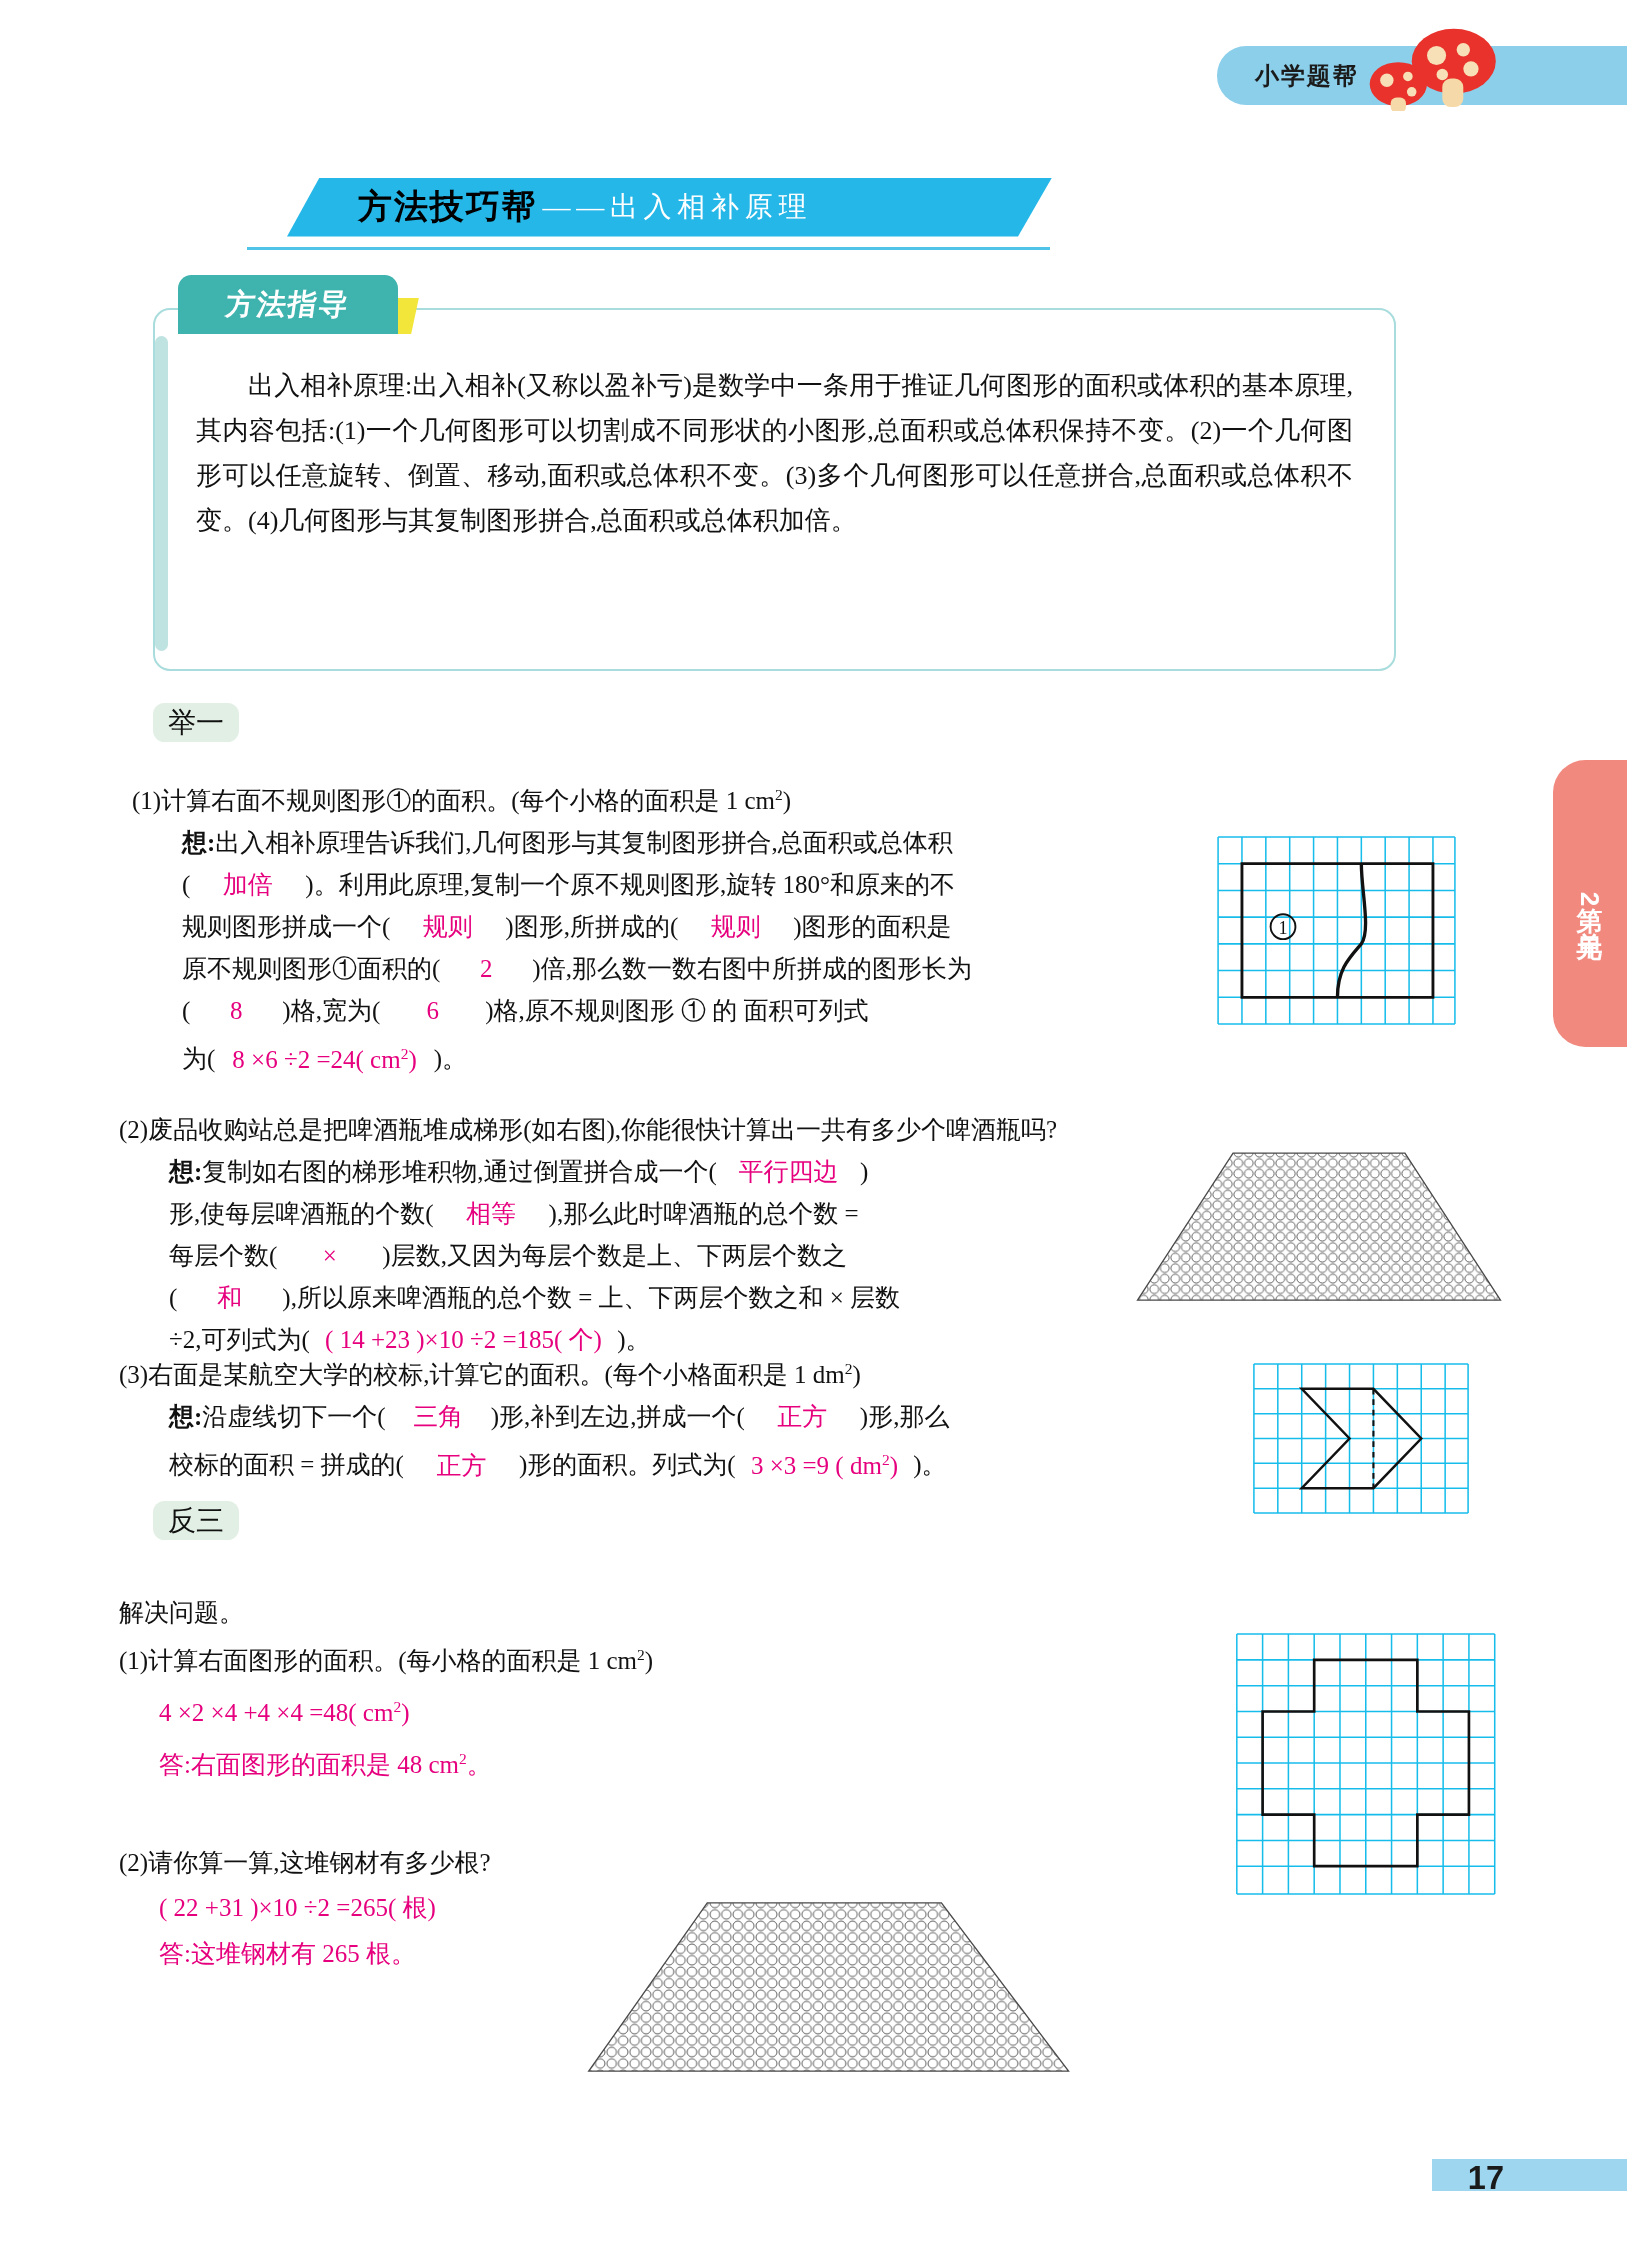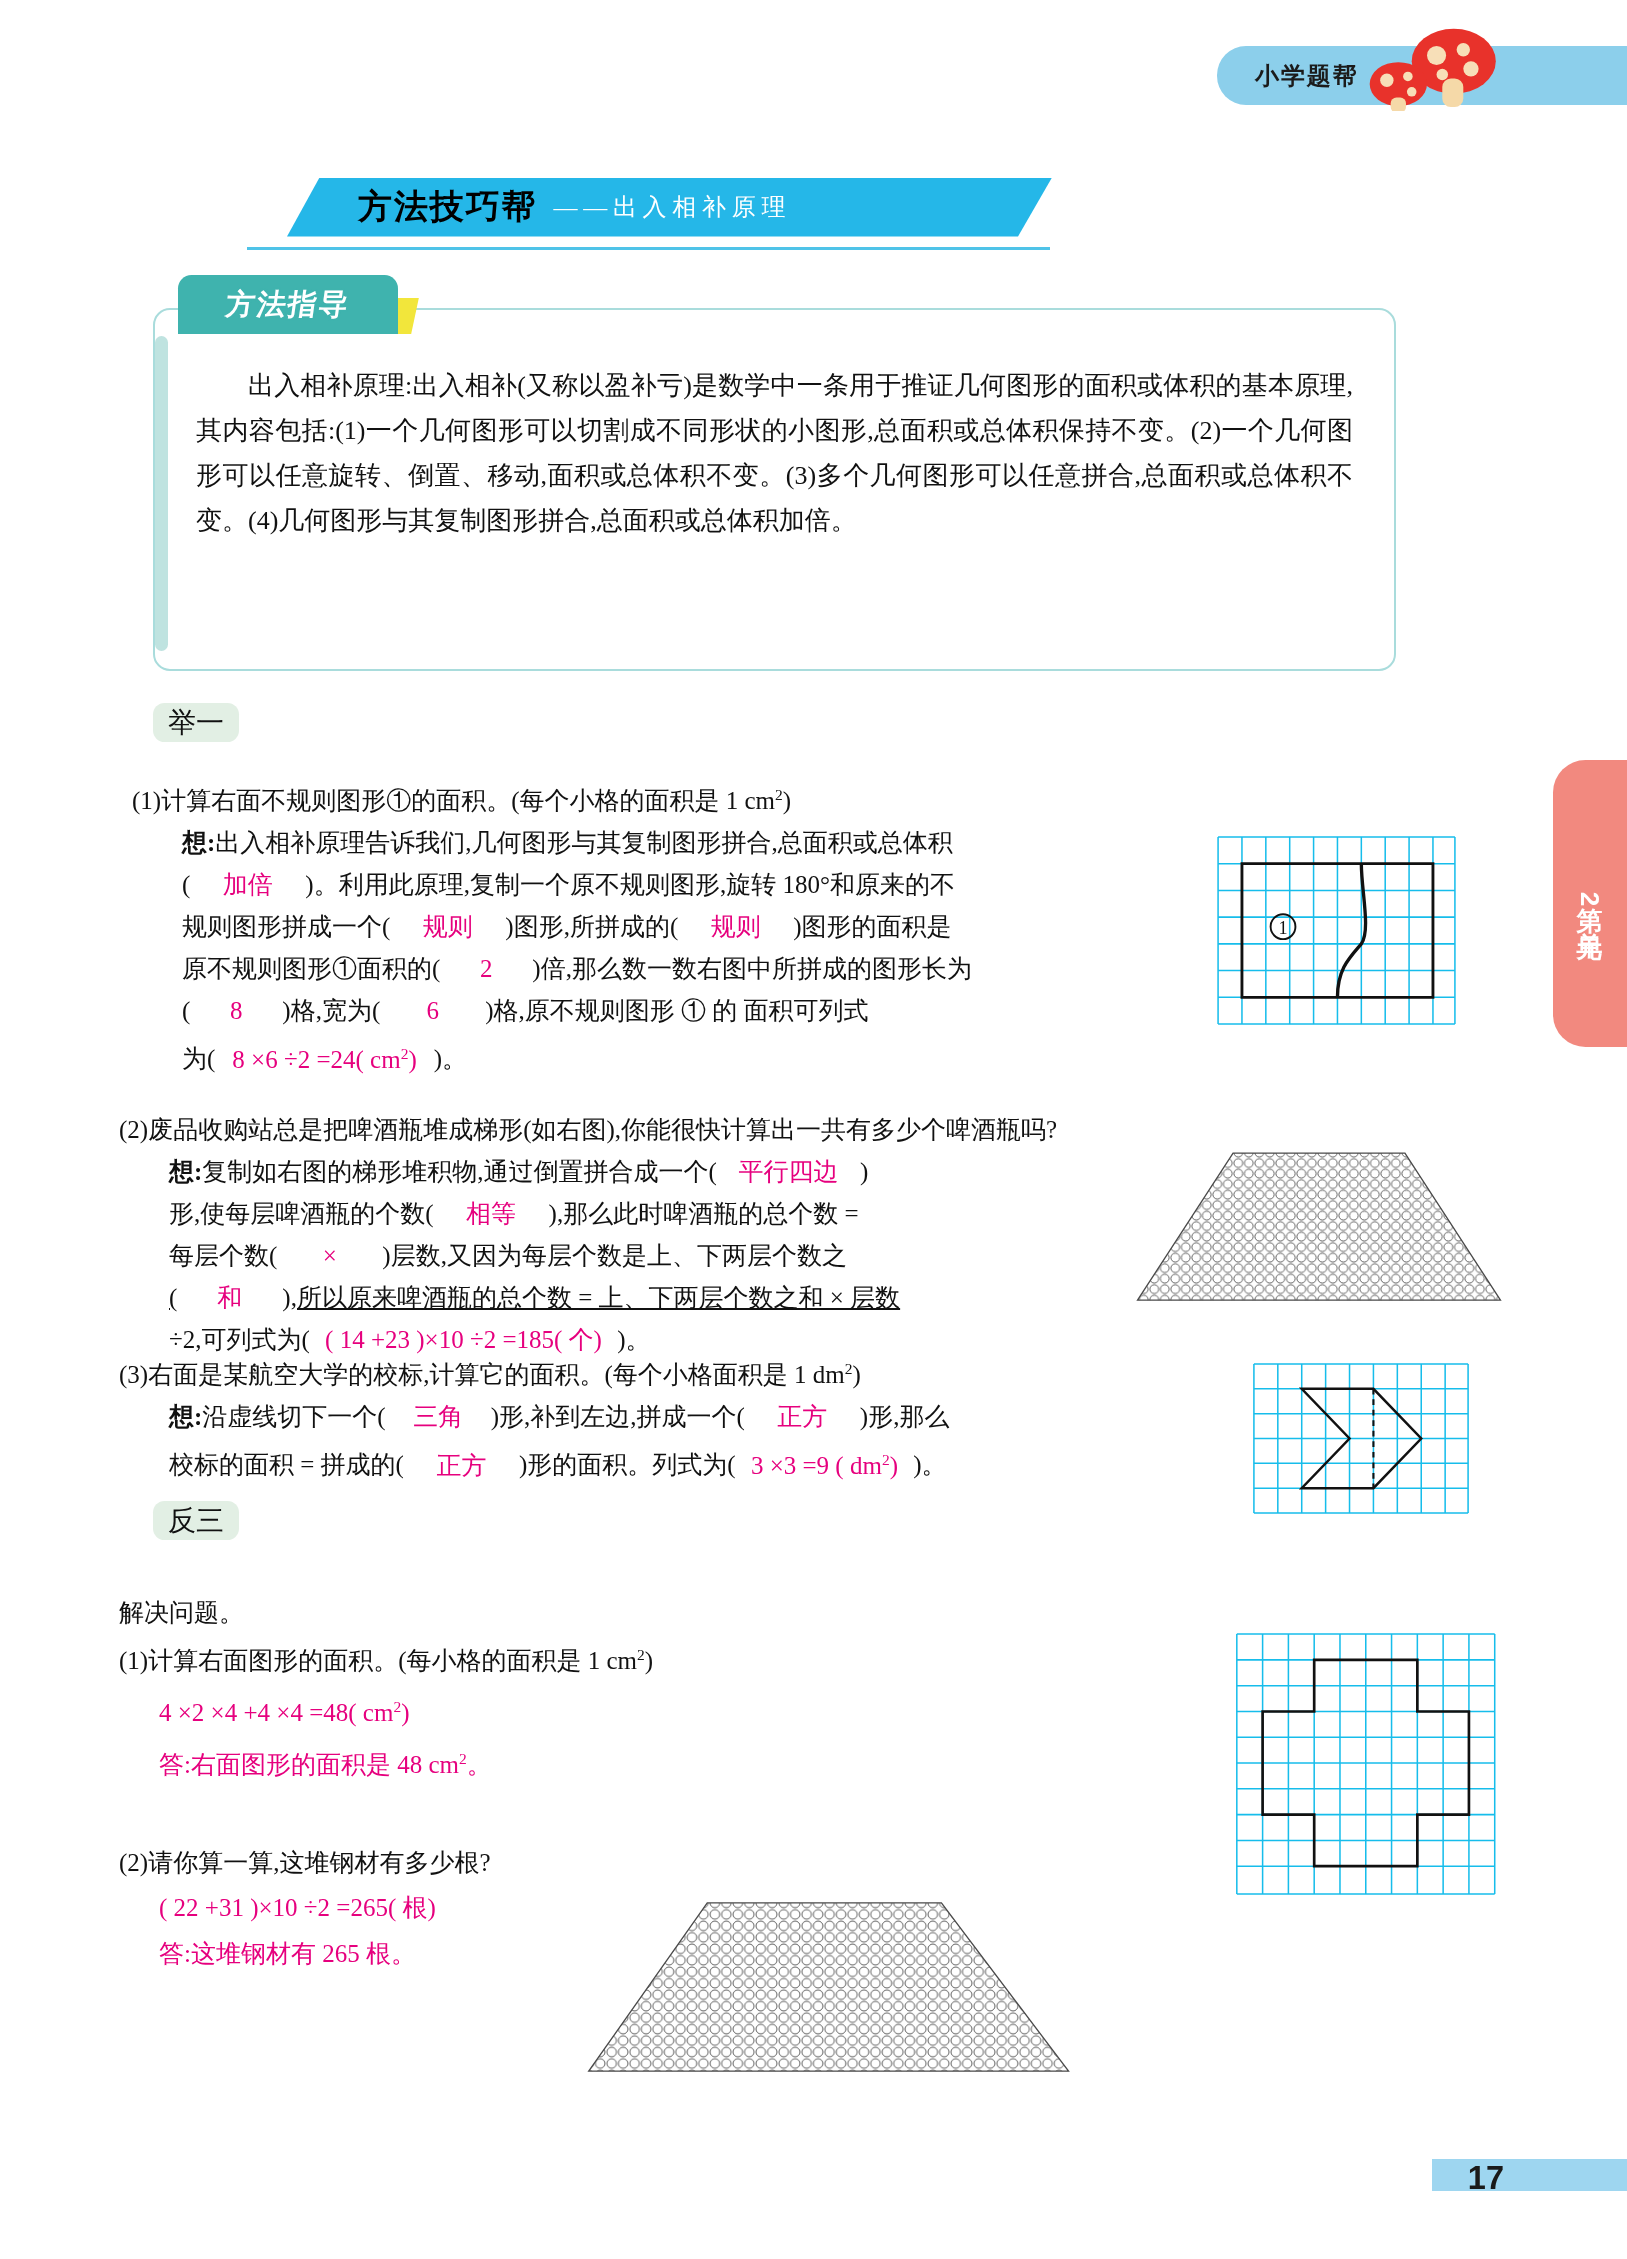--- a/index.html
+++ b/index.html
@@ -22,21 +22,21 @@
   
   .title-wrap { position:absolute; top:168px; left:247px; width:1013px; height:88px; }
   .title-bar {
     position:absolute; left:40px; top:9.6px; height:59px; width:765px;
     background:#25b7e8;
     clip-path: polygon(32.5px 0, 100% 0, calc(100% - 34px) 100%, 0 100%);
     display:flex; align-items:center; justify-content:flex-start;
     padding-left:71px;
   }
   .title-main { font-size:34px; font-weight:700; color:#000000; letter-spacing:1.9px; font-family:"Liberation Sans", sans-serif;}
-  .title-sub { font-size:24px; color:#fff; letter-spacing:5.7px; margin-left:16px;}
+  .title-sub { font-size:28px; color:#fff; letter-spacing:5.7px; margin-left:5px;}
   .title-underline { position:absolute; left:0; bottom:5.7px; width:803px; height:3.8px; background:#4fc3e8; }
 
   
   .guide-box {
     position:absolute; left:153px; top:308px; width:1243px; height:363px;
     border:2.9px solid #a9dcdc; border-radius:17px; background:#fff;
   }
   .guide-bar-left {
     position:absolute; left:155px; top:336px; width:13.4px; height:315px;
     background:#bfe3e0; border-radius:6.7px;
@@ -204,21 +204,21 @@
   </div>
   <div style="padding-left:50px; width:937px;">
     <span class="think">想:</span><span>复制如右图的梯形堆积物,通过倒置拼合成一个(</span><span class="ans blank" style="width:143px;">平行四边</span><span>)</span>
   </div>
   <div style="padding-left:50px; width:937px;">
     <span>形,使每层啤酒瓶的个数(</span><span class="ans blank" style="width:115px;">相等</span><span>),那么此时啤酒瓶的总个数 =</span>
   </div>
   <div style="padding-left:50px; width:937px;">
     <span>每层个数(</span><span class="ans blank" style="width:105px;">×</span><span>)层数,又因为每层个数是上、下两层个数之</span>
   </div>
-  <div style="padding-left:50px; width:956px;text-decoration:underline;">
+  <div style="padding-left:50px; width:956px;">
     <span>(</span><span class="ans blank" style="width:105px;">和</span><span>),所以原来啤酒瓶的总个数 = 上、下两层个数之和 × 层数</span>
   </div>
   <div style="padding-left:50px;">
     <span>÷2,可列式为(</span><span class="ans-b" style="margin:0 15.3px;">( 14 +23 )×10 ÷2 =185( 个)</span><span>)。</span>
   </div>
 </div>
 
 <svg class="fig" style="left:1128px; top:1147px;" width="382" height="163" viewBox="0 0 400 170">
   <defs>
     <pattern id="dots" width="11" height="11" patternUnits="userSpaceOnUse">

